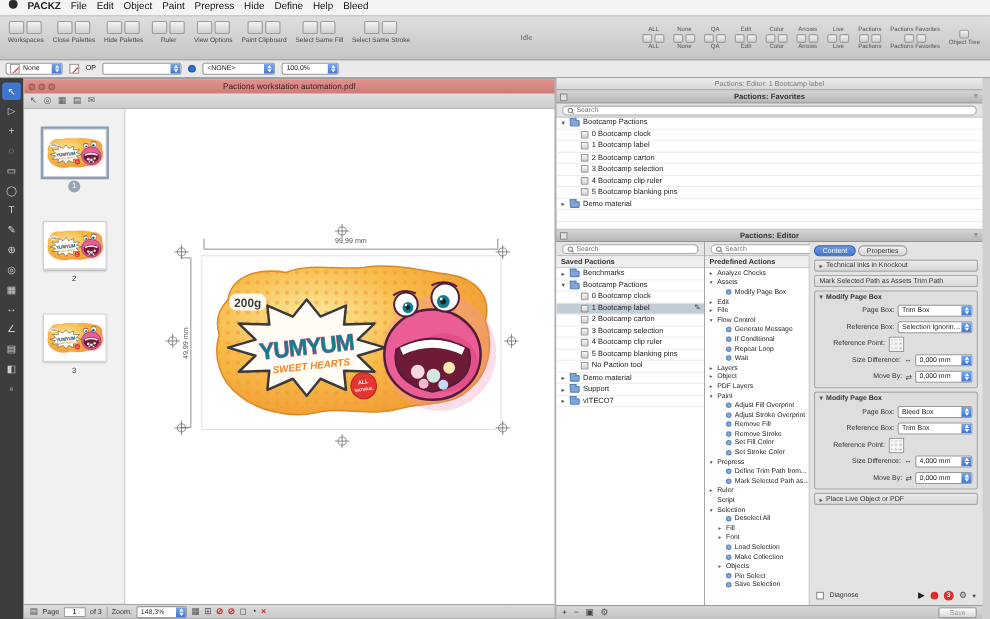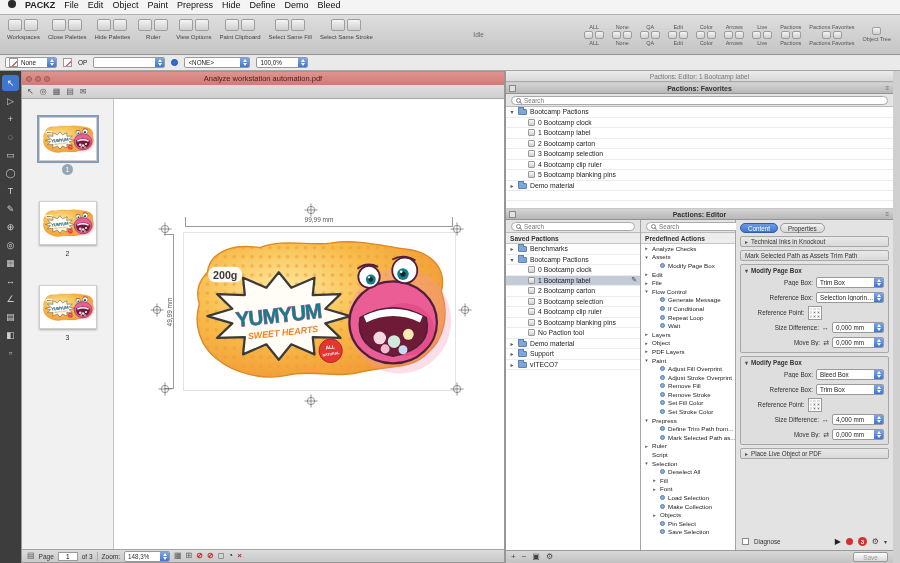--- a/index.html
+++ b/index.html
@@ -190,21 +190,21 @@
     <span class="app">PACKZ</span>
     <span class="mitems">
 
     <span class="mitem">File</span>
         <span class="mitem">Edit</span>
         <span class="mitem">Object</span>
         <span class="mitem">Paint</span>
         <span class="mitem">Prepress</span>
         <span class="mitem">Hide</span>
         <span class="mitem">Define</span>
-        <span class="mitem">Demo</span>
+        <span class="mitem">Help</span>
         <span class="mitem">Bleed</span>
       </span>
   </div>
 
   <div class="toolbar">
     <div class="tg">
 
         <div class="tgroup">
           <span class="ticons">
             <span class="tico"></span>
@@ -465,21 +465,21 @@
       </div>
     </div>
 
   <div class="docwin">
     <div class="doctitle">
       <span class="dots">
         <span class="dot"></span>
         <span class="dot"></span>
         <span class="dot"></span>
       </span>
-      <span>Analyze workstation automation.pdf</span>
+      <span>Pactions workstation automation.pdf</span>
     </div>
     <div class="doctools">
 
     <span class="sico">↖</span>
         <span class="sico">◎</span>
         <span class="sico">▦</span>
         <span class="sico">▤</span>
         <span class="sico">✉</span>
       </div>
     <div class="docbody">

